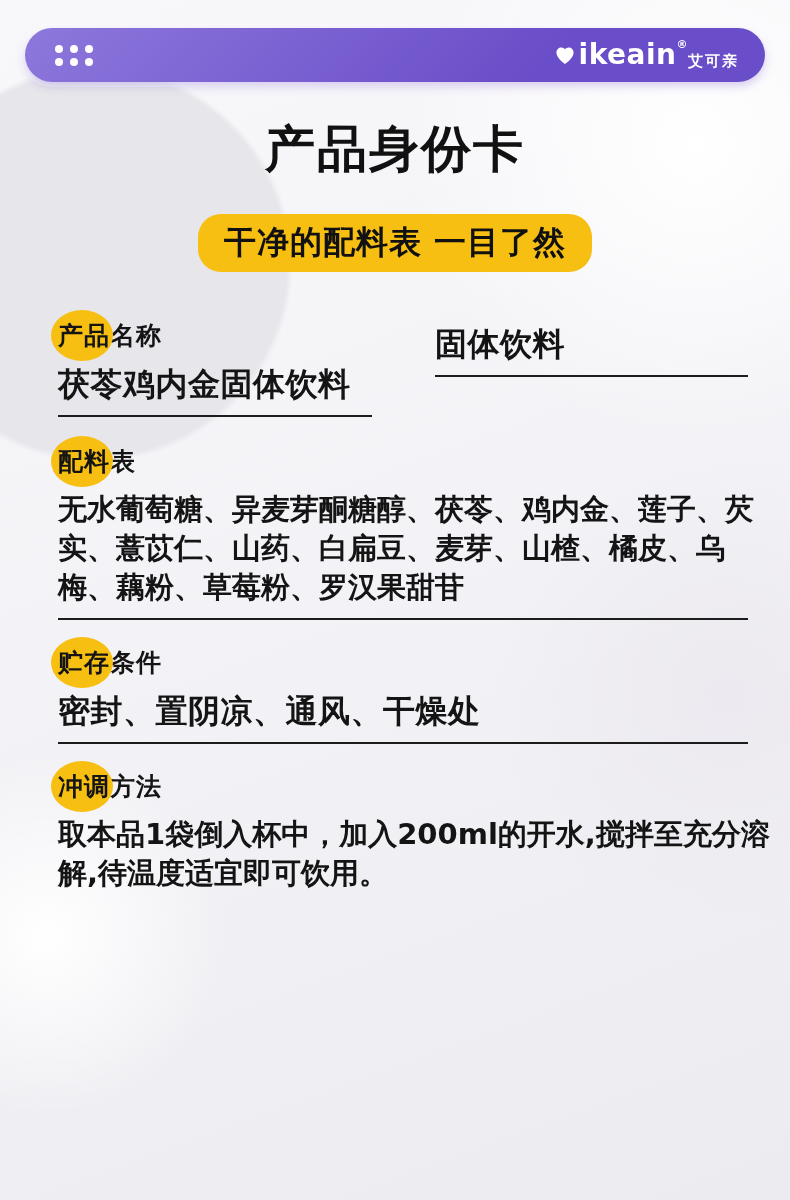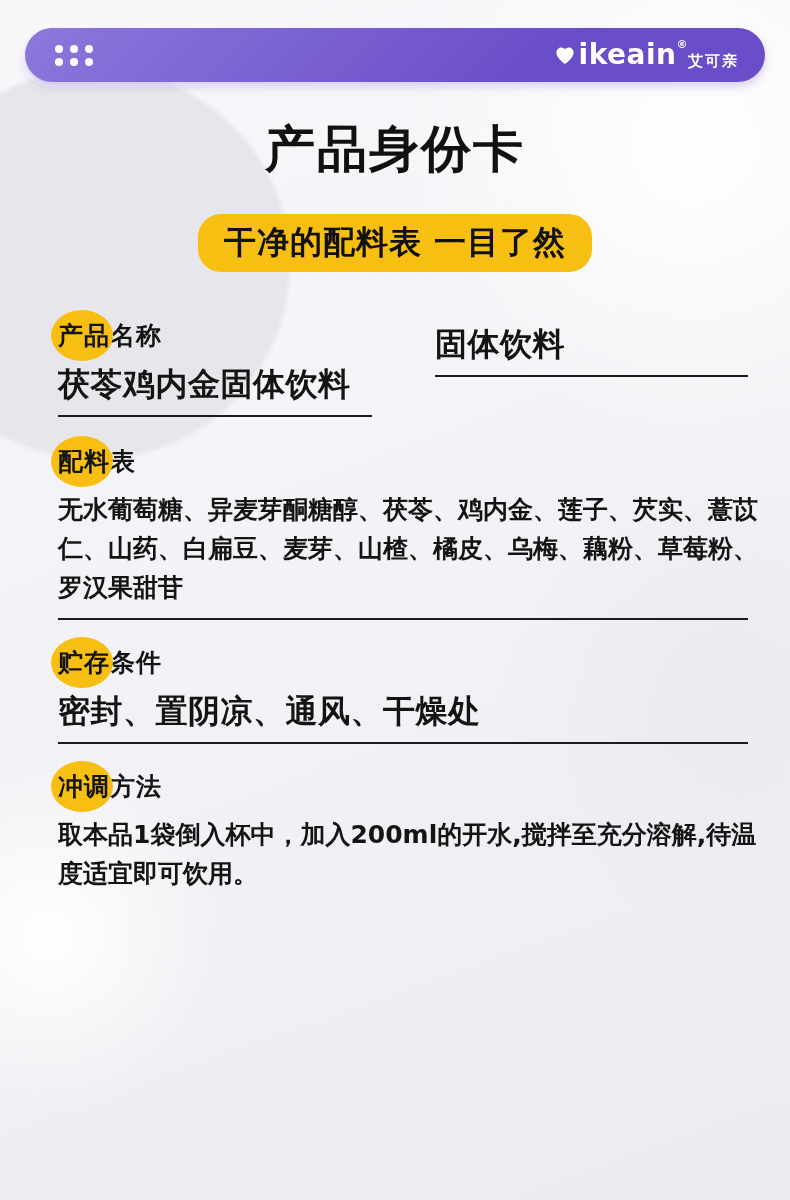--- a/index.html
+++ b/index.html
@@ -55,21 +55,21 @@
   .col-l{width:377px;flex:none;}
   .col-r{flex:1;}
   .field{position:relative;}
   .label{font-size:25px;font-weight:800;line-height:40px;height:40px;letter-spacing:1px;}
   .label-hl{position:relative;z-index:0;display:inline-block;}
   .label-hl::before{
     content:"";position:absolute;left:-7px;right:-3px;top:-6px;bottom:-5px;
     background:var(--yellow);border-radius:50%;z-index:-1;
   }
   .value{font-size:32px;font-weight:700;line-height:40px;margin-top:8px;letter-spacing:.5px;}
-  .value-wide{font-size:25px;line-height:39px;margin-right:-22px;letter-spacing:0;}
+  .value-wide{font-size:29px;line-height:39px;margin-right:-22px;letter-spacing:0;}
   .rule{border-bottom:2px solid var(--rule);margin-top:11px;}
   .rule-l{width:314px;}
   .rule-r{width:313px;}
   .rule-f{width:690px;}
   .gap-a{margin-top:42px;}
   .gap-b{margin-top:25px;}
   .gap-c{margin-top:23px;}
   .gap-d{margin-top:20px;}
 </style>
 </head>

